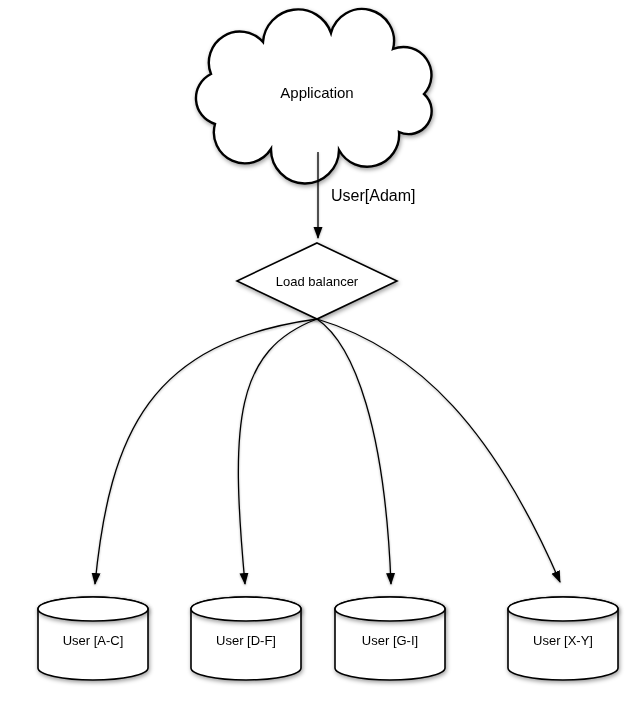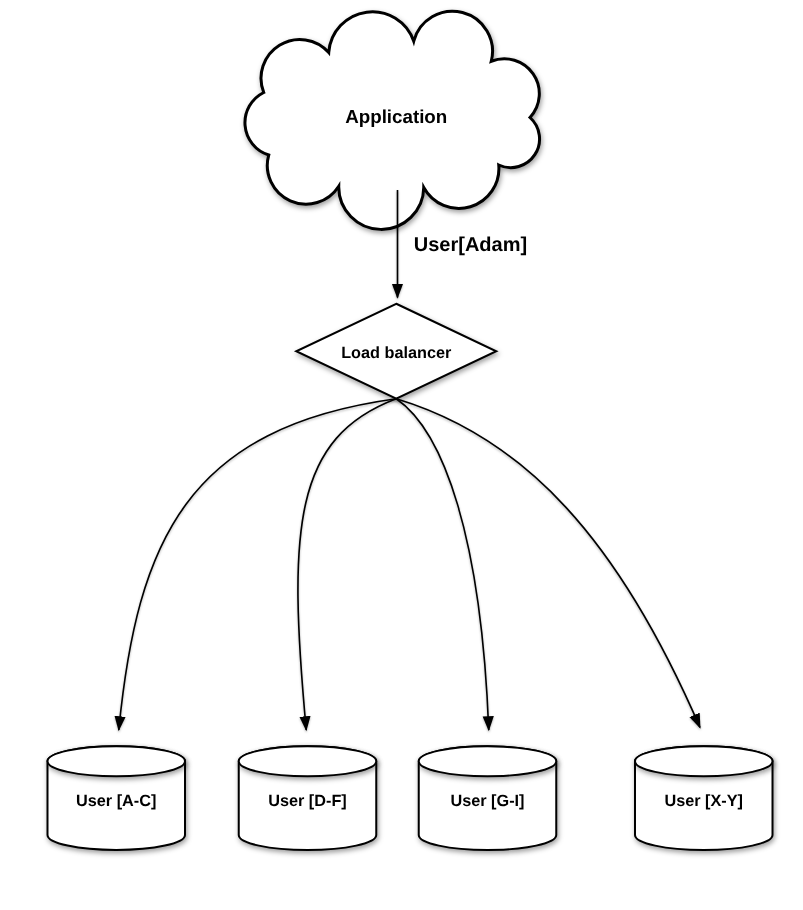--- a/index.html
+++ b/index.html
@@ -7,21 +7,20 @@
     padding: 0;
     background: #ffffff;
     font-family: "Liberation Sans", sans-serif;
   }
   .canvas {
     position: relative;
     width: 642px;
     height: 728px;
     background: #ffffff;
     overflow: hidden;
-    font-weight: bold;
   }
   svg { display: block; }
   .shape {
     fill: #ffffff;
     stroke: #000000;
     filter: drop-shadow(1px 2.5px 2px rgba(0,0,0,0.38));
   }
   .cloud  { stroke-width: 2.4; }
   .diamond{ stroke-width: 1.6; }
   .cyl    { stroke-width: 1.6; }

